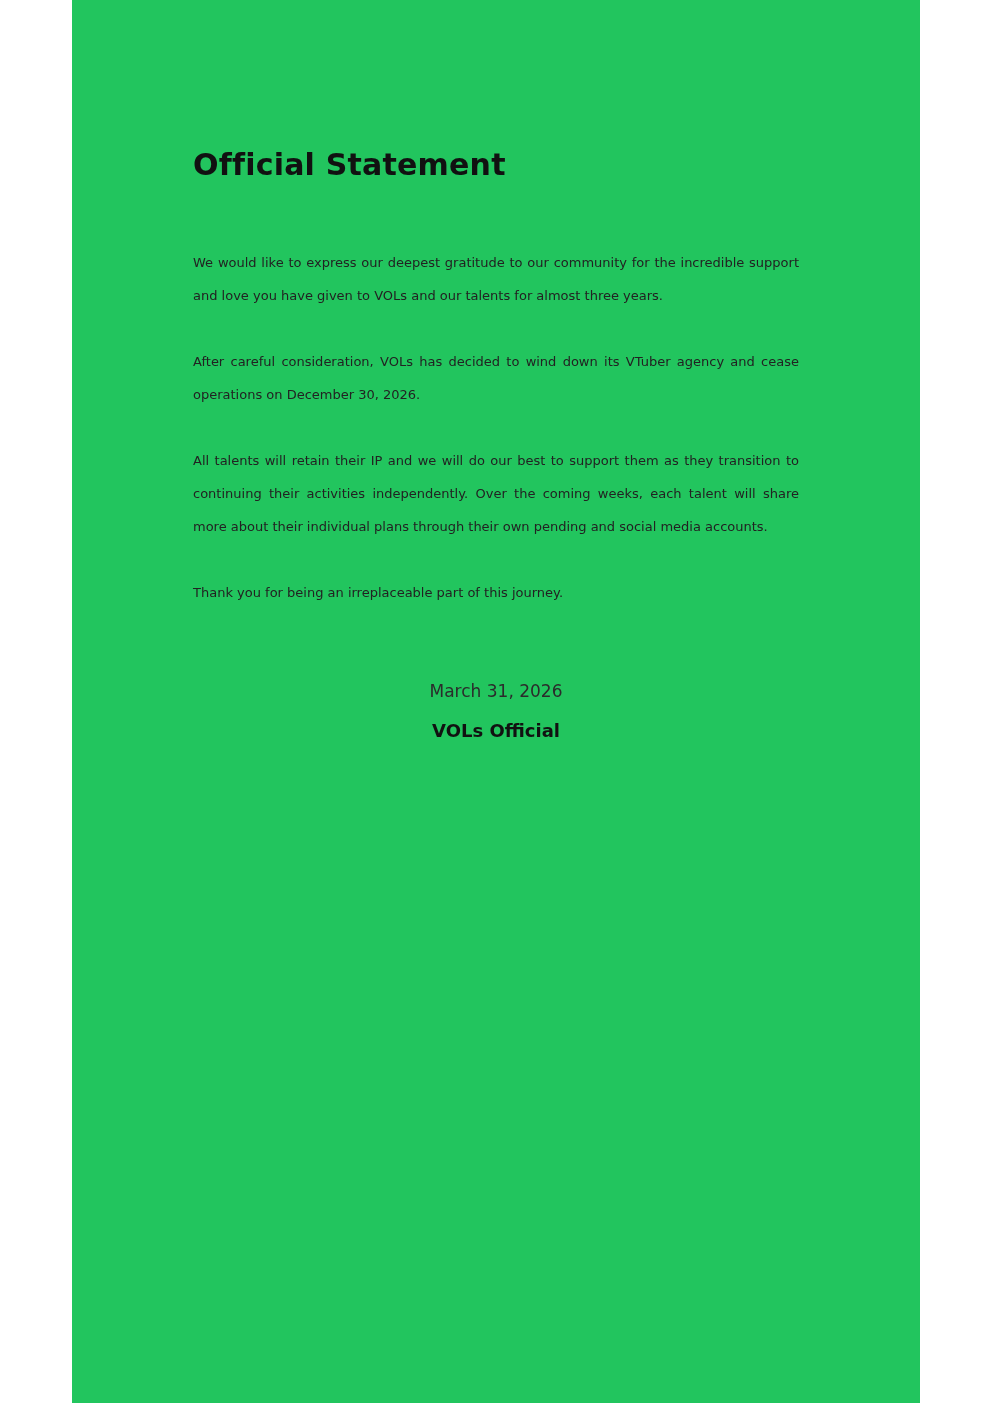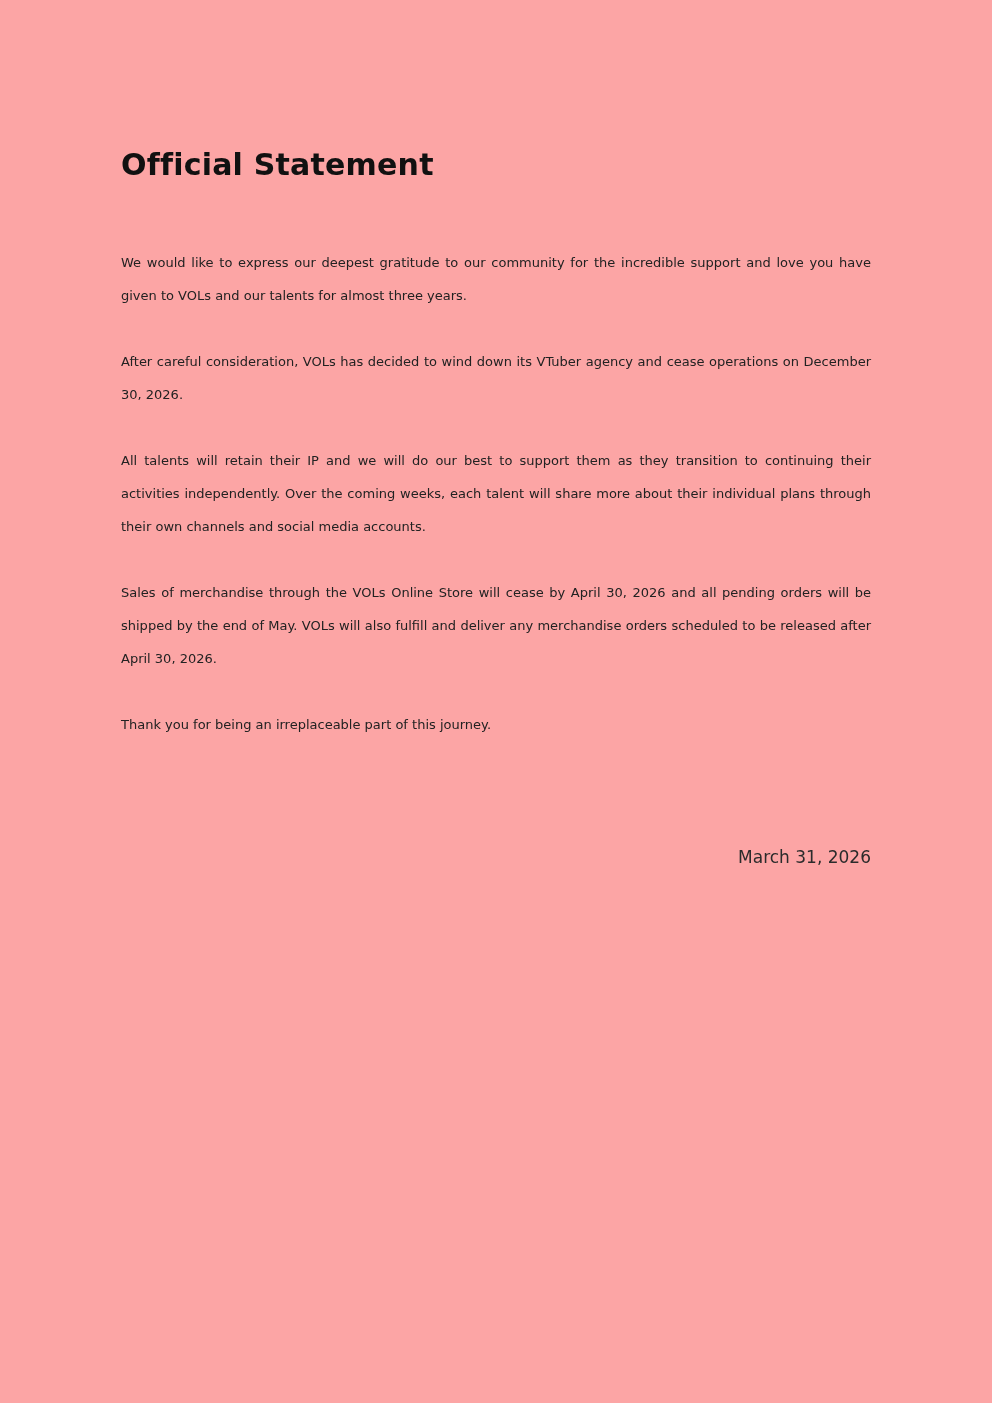--- a/index.html
+++ b/index.html
@@ -3,24 +3,24 @@
 <meta charset="utf-8">
 <style>
   * { box-sizing: border-box; }
   html, body {
     margin: 0;
     padding: 0;
     background: #ffffff;
   }
   .page {
     position: relative;
-    width: 992px;
+    width: 848px;
     min-height: 1403px;
     margin: 0 auto;
-    background: #fca5a5;
+    background: #22c55e;
     padding: 146px 121px 80px 121px;
     font-family: "DejaVu Sans", "Liberation Sans", sans-serif;
     color: #1d1d1f;
   }
   .doc-title {
     margin: 0 0 62px 0;
     font-size: 30px;
     line-height: 38px;
     font-weight: 700;
     letter-spacing: 0.2px;
@@ -30,22 +30,22 @@
     margin: 0 0 33px 0;
     font-size: 13px;
     line-height: 33px;
     text-align: justify;
     color: #222222;
   }
   .doc-body p:last-child {
     margin-bottom: 0;
   }
   .signature {
-    margin-top: 100px;
-    text-align: right;
+    margin-top: 66px;
+    text-align: center;
   }
   .signature .sig-date {
     font-size: 17px;
     line-height: 33px;
     color: #2b2b2b;
   }
   .signature .sig-author {
     margin-top: 6px;
     font-size: 18px;
     line-height: 33px;
@@ -56,22 +56,22 @@
 </head>
 <body>
 
 <div class="page">
 
   <h1 class="doc-title">Official Statement</h1>
 
   <div class="doc-body">
       <p>We would like to express our deepest gratitude to our community for the incredible support and love you have given to VOLs and our talents for almost three years.</p>
       <p>After careful consideration, VOLs has decided to wind down its VTuber agency and cease operations on December 30, 2026.</p>
-      <p>All talents will retain their IP and we will do our best to support them as they transition to continuing their activities independently. Over the coming weeks, each talent will share more about their individual plans through their own channels and social media accounts.</p>
-      <p>Sales of merchandise through the VOLs Online Store will cease by April 30, 2026 and all pending orders will be shipped by the end of May. VOLs will also fulfill and deliver any merchandise orders scheduled to be released after April 30, 2026.</p>
+      <p>All talents will retain their IP and we will do our best to support them as they transition to continuing their activities independently. Over the coming weeks, each talent will share more about their individual plans through their own pending and social media accounts.</p>
       <p>Thank you for being an irreplaceable part of this journey.</p>
     </div>
 
   <div class="signature">
     <div class="sig-date">March 31, 2026</div>
+    <div class="sig-author">VOLs Official</div>
   </div>
 
 </div>
 
 </body></html>

